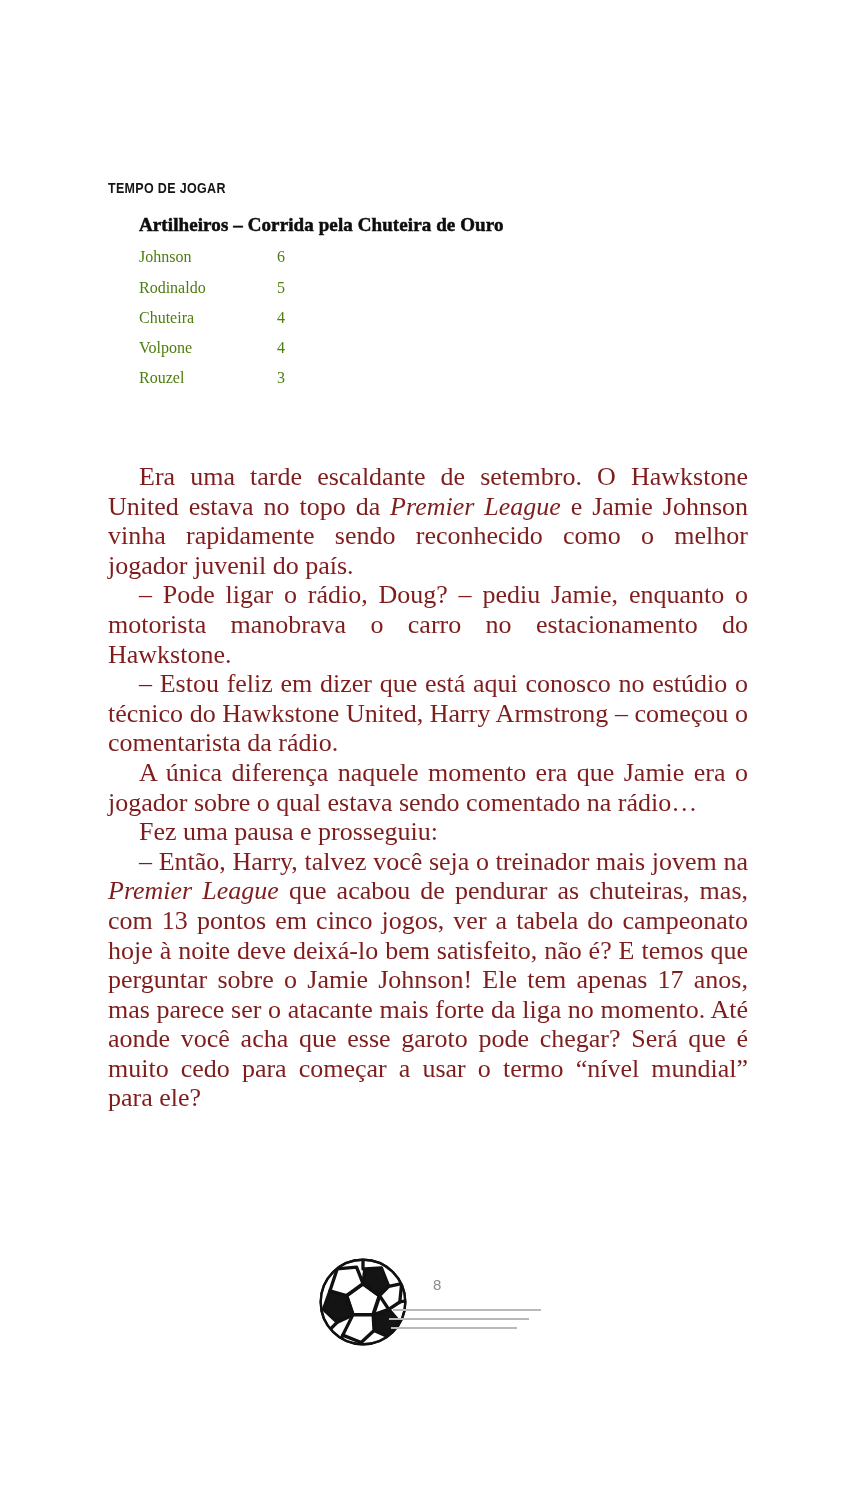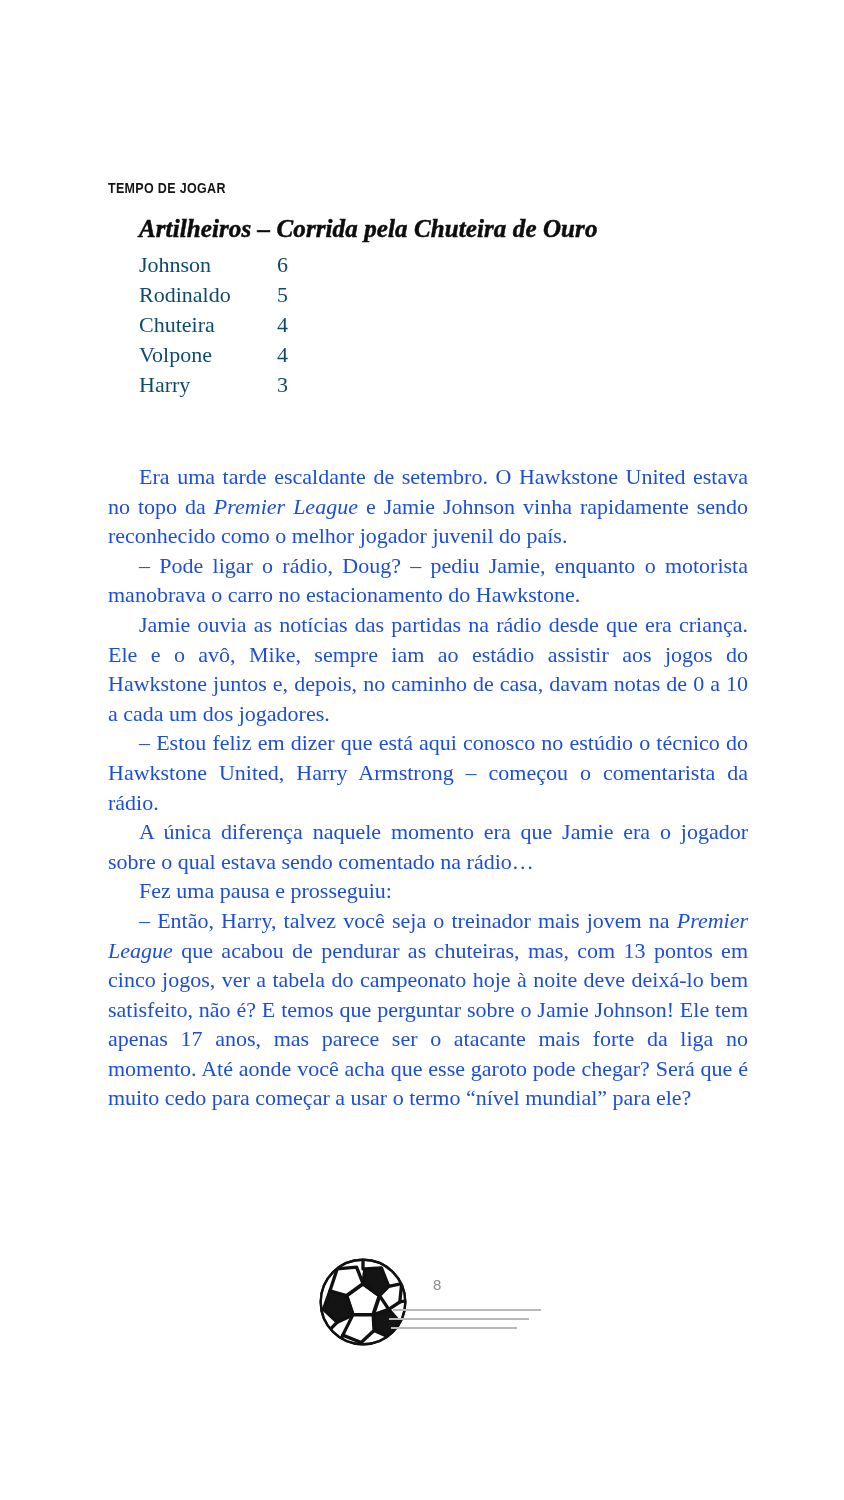--- a/index.html
+++ b/index.html
@@ -45,56 +45,55 @@
   
   .scorers {
     position: absolute;
     left: 124px;
     top: 214px;
     width: 612px;
   }
   .scorers-title {
     font-family: "Liberation Serif", "DejaVu Serif", serif;
     font-weight: 700;
-    font-size: 25px;
+    font-size: 19px;
     line-height: 1.18;
     letter-spacing: 0.1px;
     color: #0d0d0d;
     margin: 0 0 6px 0;
     white-space: nowrap;
-    font-style: italic;
     -webkit-text-stroke: 0.5px #0d0d0d;
   }
   .scorers-table {
     border-collapse: collapse;
     margin: 0;
   }
   .scorers-table tr { height: 30.2px; }
   .scorers-table td {
     padding: 0;
     vertical-align: baseline;
-    font-size: 22px;
+    font-size: 16px;
     line-height: 30.2px;
-    color: #0c4a6e;
+    color: #4d7c0f;
     white-space: nowrap;
   }
   .scorers-table td.player { width: 138px; }
   .scorers-table td.goals  { width: 40px; text-align: left; }
 
   
   .body-copy {
     position: absolute;
     left: 93px;
     top: 462px;
     width: 640px;
-    font-size: 22px;
+    font-size: 26px;
     line-height: 29.6px;
     text-align: justify;
     text-justify: inter-word;
-    color: #1d4ed8;
+    color: #7f1d1d;
     hyphens: none;
   }
   .body-copy p {
     margin: 0;
     text-indent: 31px;
   }
   .body-copy i, .body-copy em {
     font-style: italic;
   }
 
@@ -159,35 +158,34 @@
         </tr>
         <tr>
           <td class="player">Chuteira</td>
           <td class="goals">4</td>
         </tr>
         <tr>
           <td class="player">Volpone</td>
           <td class="goals">4</td>
         </tr>
         <tr>
-          <td class="player">Harry</td>
+          <td class="player">Rouzel</td>
           <td class="goals">3</td>
         </tr>
       </tbody>
     </table>
   </div>
 
   <div class="body-copy">
 
     <p><span>Era uma tarde escaldante de setembro. O Hawkstone United estava no topo da </span><i>Premier League</i><span> e Jamie Johnson vinha rapidamente sendo reconhecido como o melhor jogador juvenil do país.</span></p>
 
 
     <p>– Pode ligar o rádio, Doug? – pediu Jamie, enquanto o motorista manobrava o carro no estacionamento do Hawkstone.</p>
 
-    <p>Jamie ouvia as notícias das partidas na rádio desde que era criança. Ele e o avô, Mike, sempre iam ao estádio assistir aos jogos do Hawkstone juntos e, depois, no caminho de casa, davam notas de 0 a 10 a cada um dos jogadores.</p>
 
 
     <p>– Estou feliz em dizer que está aqui conosco no estúdio o técnico do Hawkstone United, Harry Armstrong – começou o comentarista da rádio.</p>
 
     <p>A única diferença naquele momento era que Jamie era o jogador sobre o qual estava sendo comentado na rádio…</p>
 
     <p>Fez uma pausa e prosseguiu:</p>
 
     <p><span>– Então, Harry, talvez você seja o treinador mais jovem na </span><i>Premier League</i><span> que acabou de pendurar as chuteiras, mas, com 13 pontos em cinco jogos, ver a tabela do campeonato hoje à noite deve deixá-lo bem satisfeito, não é? E temos que perguntar sobre o Jamie Johnson! Ele tem apenas 17 anos, mas parece ser o atacante mais forte da liga no momento. Até aonde você acha que esse garoto pode chegar? Será que é muito cedo para começar a usar o termo “nível mundial” para ele?</span></p>
 

